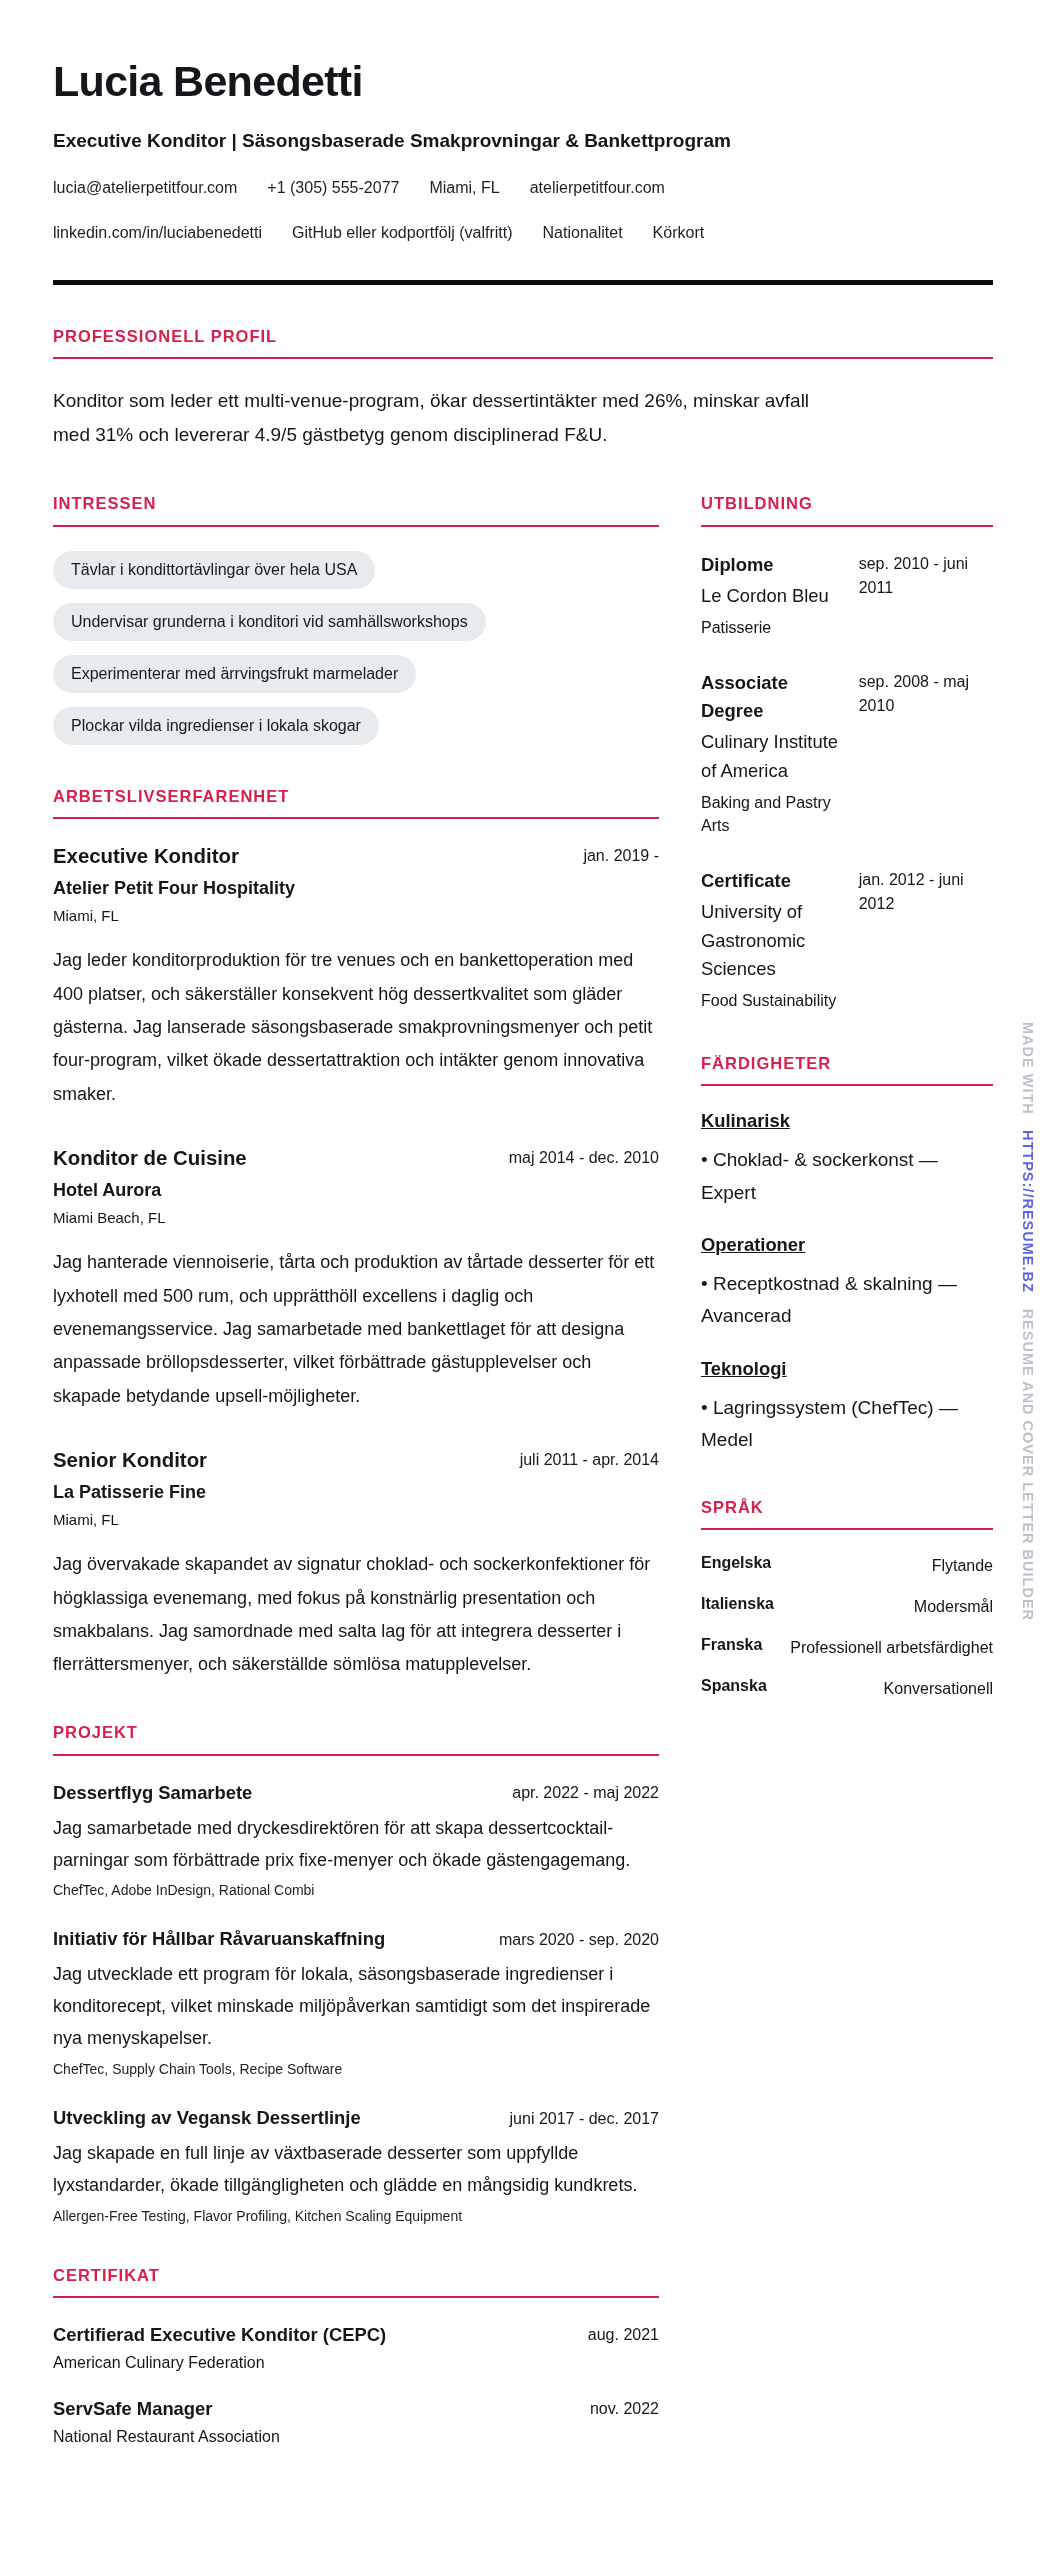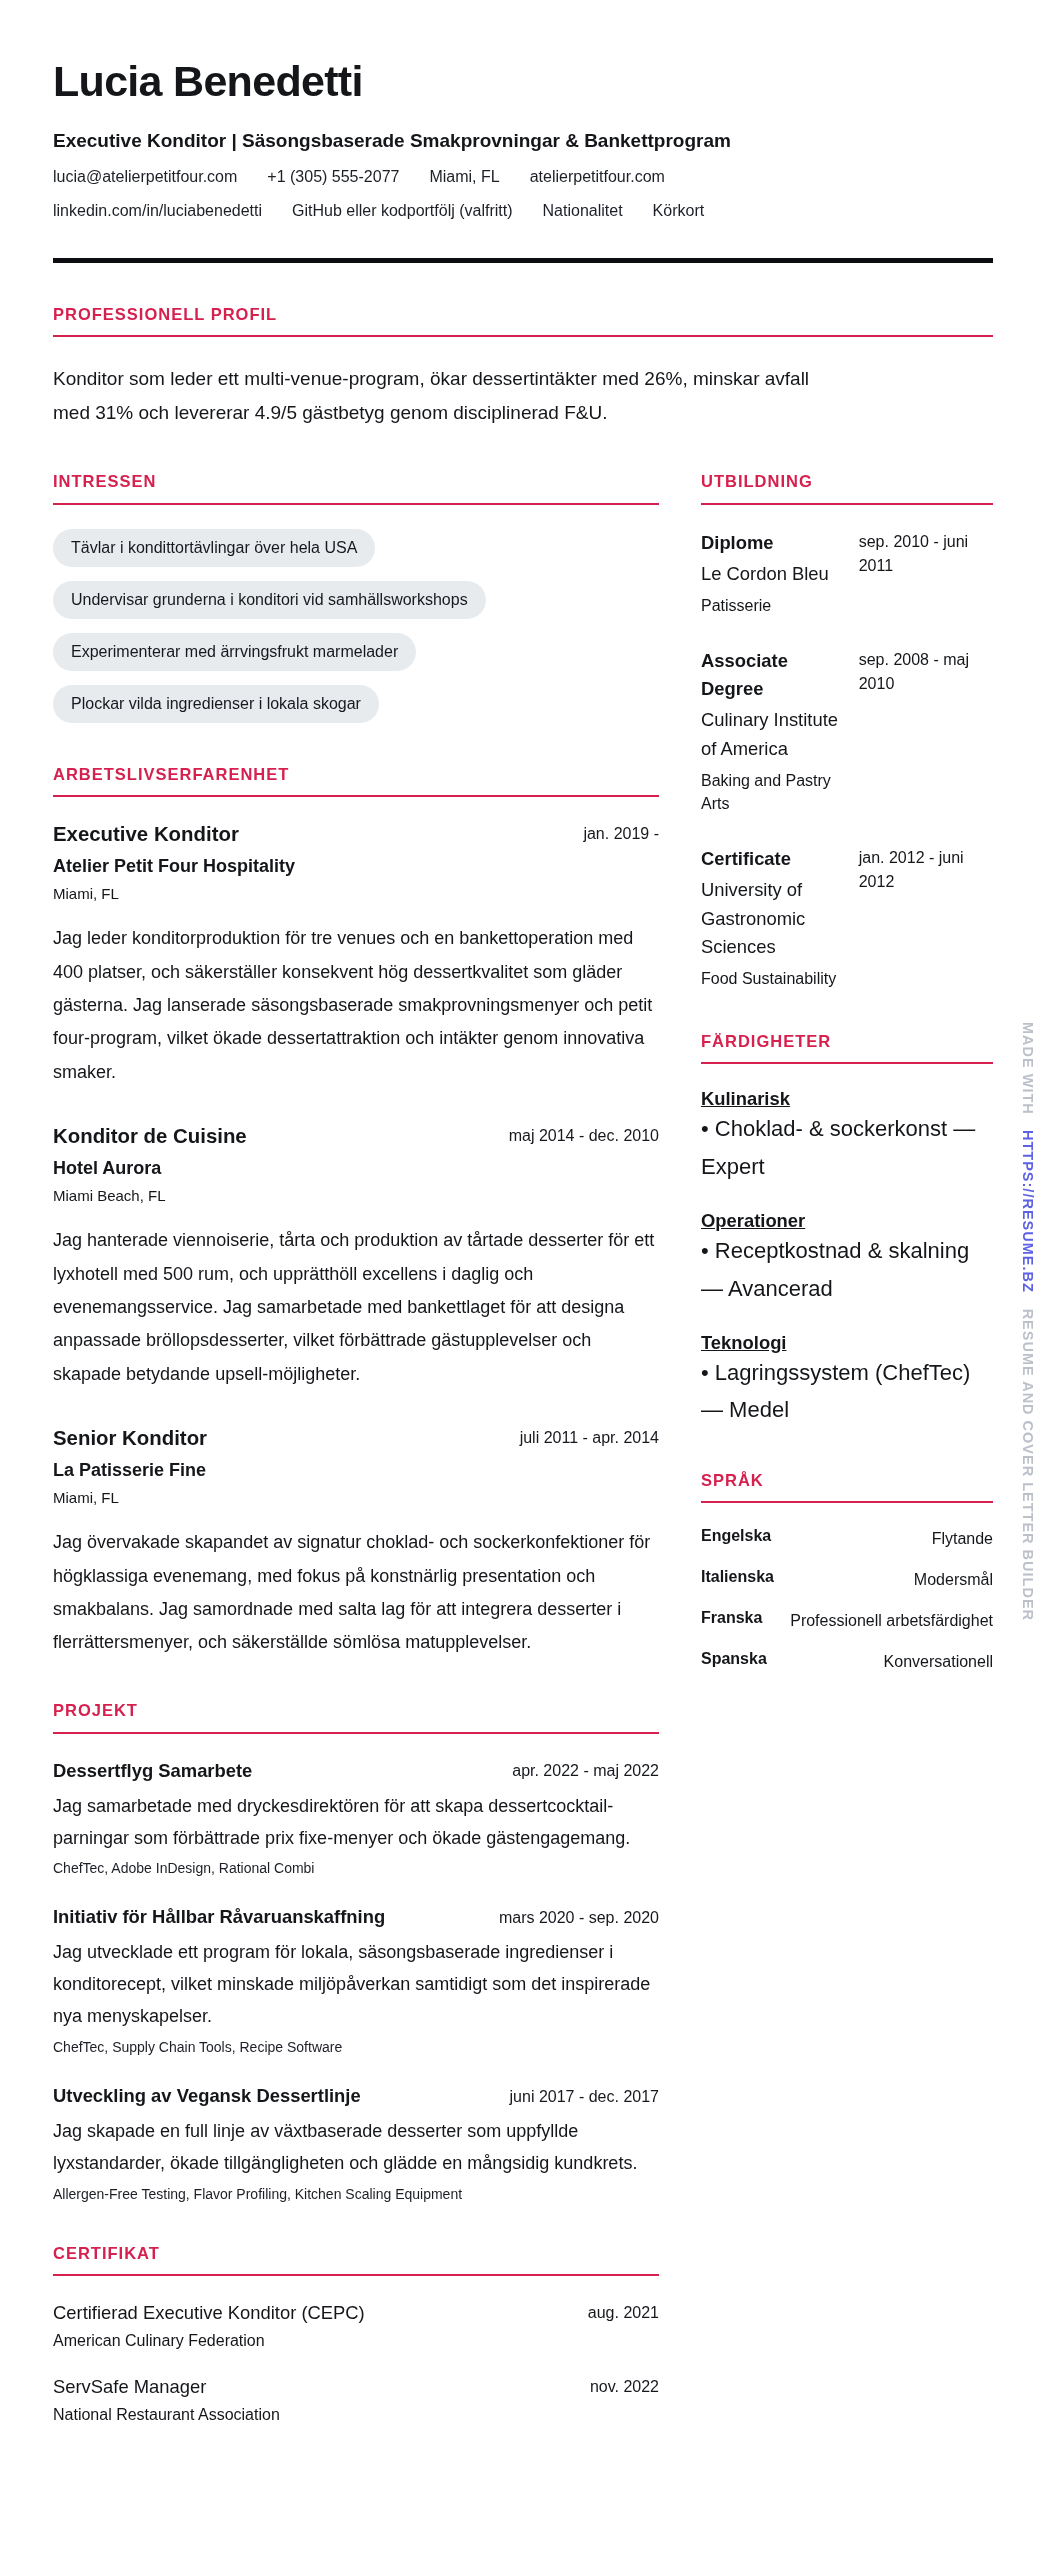--- a/index.html
+++ b/index.html
@@ -26,21 +26,21 @@
     font-size: 19px;
     font-weight: 700;
     margin-top: 25px;
   }
   .contact-row {
     display: flex;
     flex-wrap: wrap;
     column-gap: 30px;
     row-gap: 6.6px;
     font-size: 16px;
-    margin-top: 16px;
+    margin-top: 27px;
     color: #1c1f26;
   }
   .top-rule {
     height: 4.6px;
     background: #0c0d10;
     margin-top: 38px;
   }
   
   .sec-head {
     color: var(--accent);
@@ -84,33 +84,33 @@
   .company { font-size: 18px; font-weight: 700; margin-top: 10.5px; }
   .location { font-size: 15px; margin-top: 8px; }
   .job-desc { font-size: 18px; line-height: 1.85; margin-top: 20px; }
   
   .proj { margin-bottom: 30px; }
   .proj-title { font-size: 18.4px; font-weight: 700; }
   .proj-desc { font-size: 18px; line-height: 1.78; margin-top: 8px; }
   .proj-tools { font-size: 14px; margin-top: 6.6px; color: #1c1f26; }
   
   .cert { margin-bottom: 26px; }
-  .cert-title { font-size: 18.4px; font-weight: 400; }
+  .cert-title { font-size: 18.4px; font-weight: 700; }
   .cert-org { font-size: 16px; margin-top: 8px; }
   
   .edu { margin-bottom: 30px; }
   .edu-degree { font-size: 18.4px; font-weight: 700; line-height: 1.55; }
   .edu-school { font-size: 18.4px; line-height: 1.55; margin-top: 2.6px; }
   .edu-field { font-size: 16px; line-height: 1.45; margin-top: 5.3px; }
   .edu-dates { font-size: 16px; line-height: 1.5; flex: 0 0 46%; padding-top: 1.3px; }
   .edu-left { flex: 1; min-width: 0; }
   
   .skill-group { margin-bottom: 25px; }
   .skill-cat { font-size: 18.4px; font-weight: 700; text-decoration: underline; }
-  .skill-item { font-size: 22px; line-height: 1.7; }
+  .skill-item { font-size: 19px; line-height: 1.7; margin-top: 12px; }
   .skill-item::before { content: "\2022\00a0 "; }
   
   .lang-row { display: flex; justify-content: space-between; gap: 5.3px; margin-bottom: 17px; }
   .lang-name { font-size: 16px; font-weight: 700; flex-shrink: 0; }
   .lang-level { font-size: 16px; text-align: right; line-height: 1.5; }
   
   .watermark {
     position: absolute;
     top: 1022px;
     right: 10.5px;

